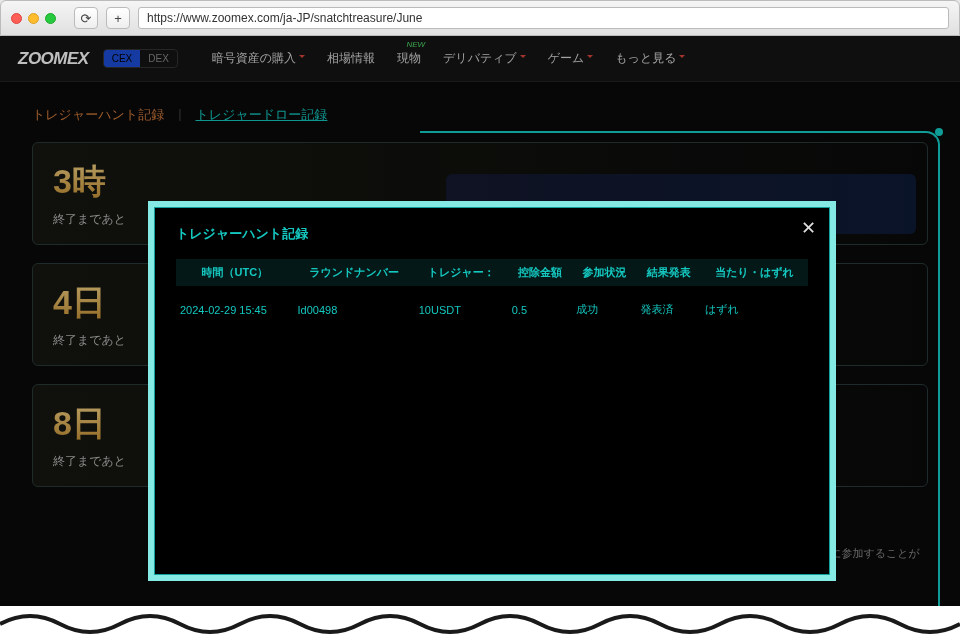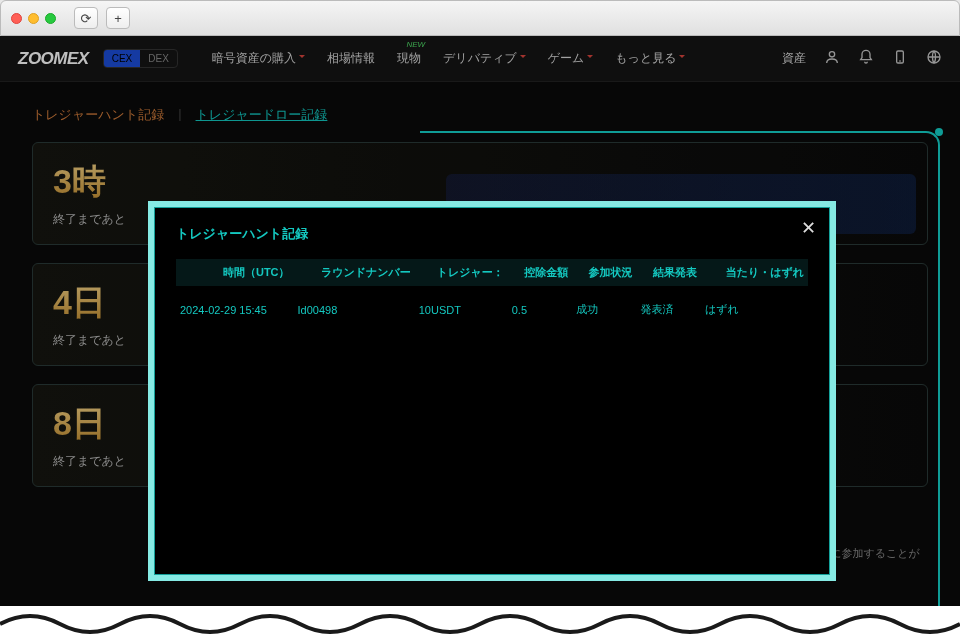--- a/index.html
+++ b/index.html
@@ -172,21 +172,21 @@
 .modal-close {
   position:absolute;
   right:14px; top:10px;
   color:#ddd;
   font-size:18px;
   cursor:pointer;
 }
 .modal-title { color:#14c8c0; font-size:13px; font-weight:600; margin-bottom:16px;}
 .m-table { width:100%; font-size:11px; border-collapse:collapse; }
 .m-table th {
-  text-align:right;
+  text-align:center;
   color:#14c8c0;
   font-weight:600;
   padding:6px 4px;
   background:#051818;
 }
 .m-table td {
   color:#14c8c0;
   padding:16px 4px;
 }
 
@@ -202,64 +202,38 @@
 <body>
 
 <div class="browser-chrome">
   <div class="traffic-lights">
     <div class="tl red"></div>
     <div class="tl yellow"></div>
     <div class="tl green"></div>
   </div>
   <div class="chrome-btn">⟳</div>
   <div class="chrome-btn">+</div>
+  <input class="url-bar" value="https://www.zoomex.com/ja-JP/snatchtreasure/June" style="">
 </div>
 
 <div class="viewport">
 
   <div class="topnav">
     <span class="logo">ZOOMEX</span>
     <div class="mode-toggle">
       <span class="active">CEX</span>
       <span>DEX</span>
     </div>
     <div class="nav-links">
       <span class="nav-item"><span>暗号資産の購入</span><span class="caret"></span></span>
       <span class="nav-item">相場情報</span>
       <span class="nav-item"><span>現物</span><span class="new-badge">NEW</span></span>
       <span class="nav-item"><span>デリバティブ</span><span class="caret"></span></span>
       <span class="nav-item"><span>ゲーム</span><span class="caret"></span></span>
       <span class="nav-item"><span>もっと見る</span><span class="caret"></span></span>
-    </div>
-    <div class="nav-right">
-      <span>資産</span>
-      <span>
-        <svg class="icon" viewBox="0 0 24 24" fill="none" stroke="#c8c8c8" stroke-width="2">
-            <circle cx="12" cy="8" r="4"></circle>
-            <path d="M4 21c0-4 4-6 8-6s8 2 8 6"></path>
-          </svg>
-      </span>
-      <span>
-        <svg class="icon" viewBox="0 0 24 24" fill="none" stroke="#c8c8c8" stroke-width="2">
-            <path d="M6 8a6 6 0 1112 0v5l2 3H4l2-3V8z"></path>
-            <path d="M10 19a2 2 0 004 0"></path>
-          </svg>
-      </span>
-      <span>
-        <svg class="icon" viewBox="0 0 24 24" fill="none" stroke="#c8c8c8" stroke-width="2">
-            <rect x="7" y="3" width="10" height="18" rx="2"></rect>
-            <line x1="11" y1="18" x2="13" y2="18"></line>
-          </svg>
-      </span>
-      <span>
-        <svg class="icon" viewBox="0 0 24 24" fill="none" stroke="#c8c8c8" stroke-width="2">
-            <circle cx="12" cy="12" r="9"></circle>
-            <path d="M3 12h18M12 3c3 3 3 15 0 18M12 3c-3 3-3 15 0 18"></path>
-          </svg>
-      </span>
     </div>
   </div>
 
   <div class="page-body">
     <div class="record-tabs">
       <span class="rt">トレジャーハント記録</span>
       <span class="divider">|</span>
       <span class="rt2">トレジャードロー記録</span>
     </div>
 

